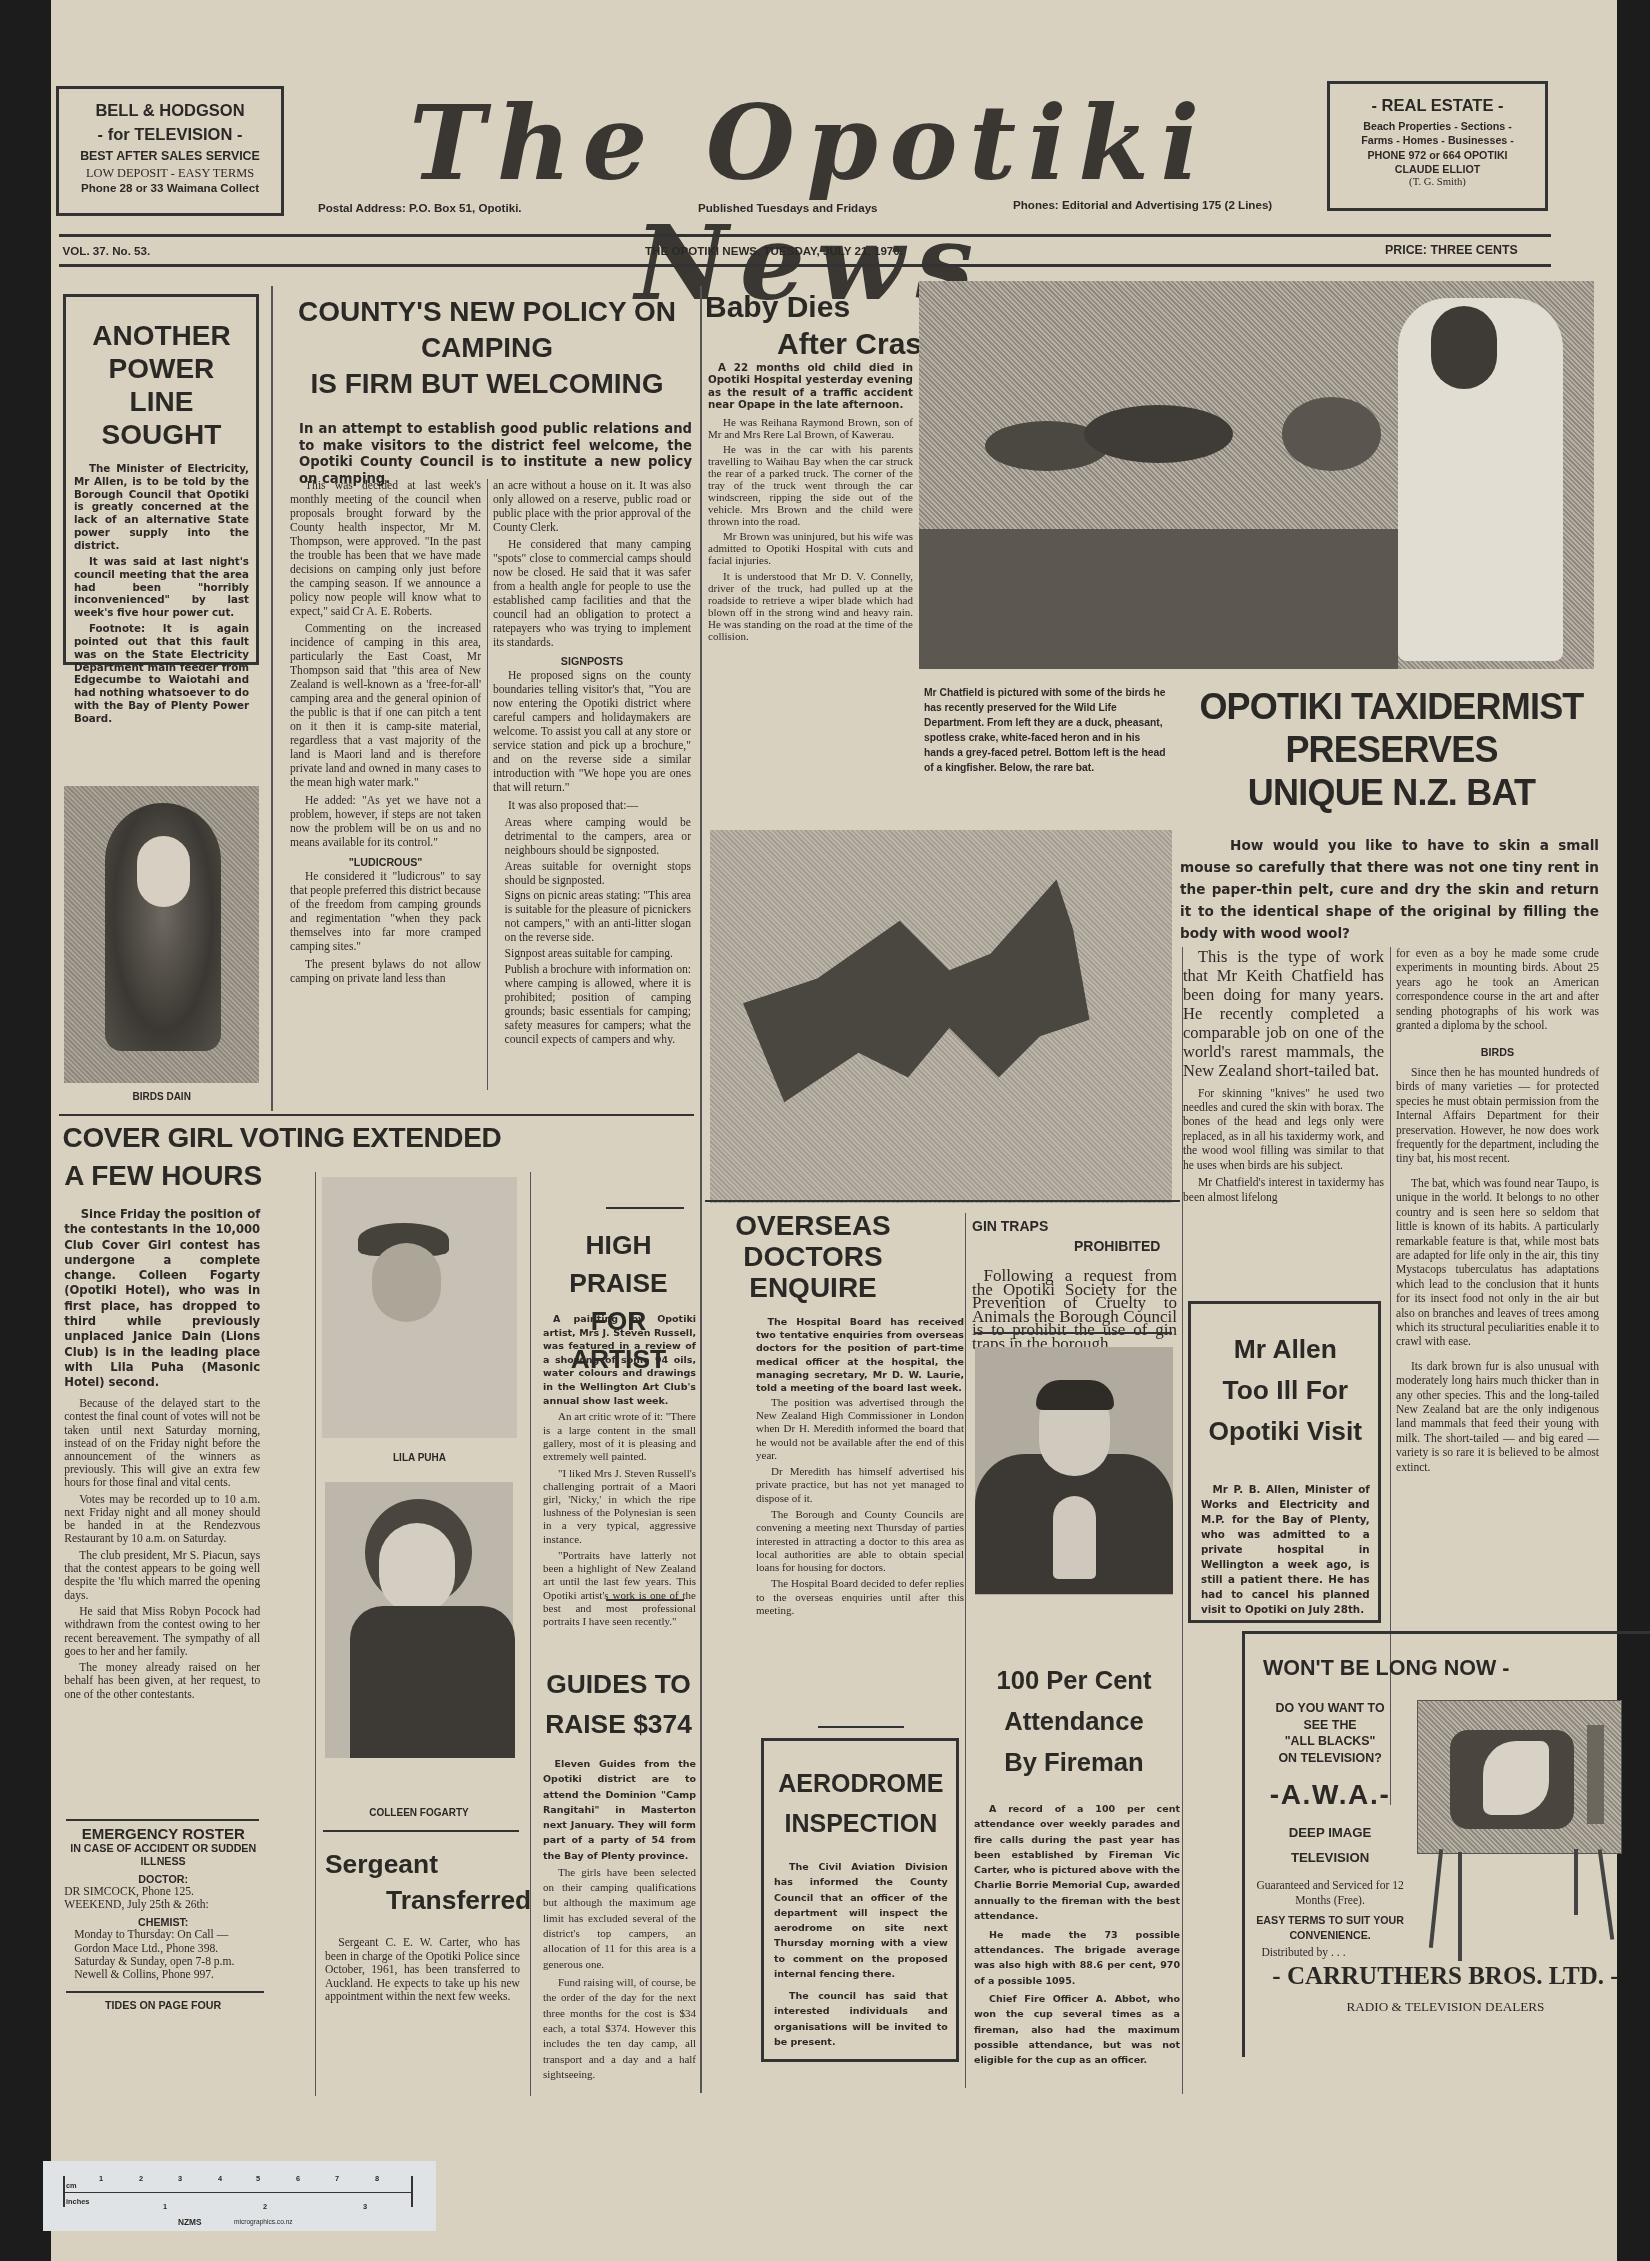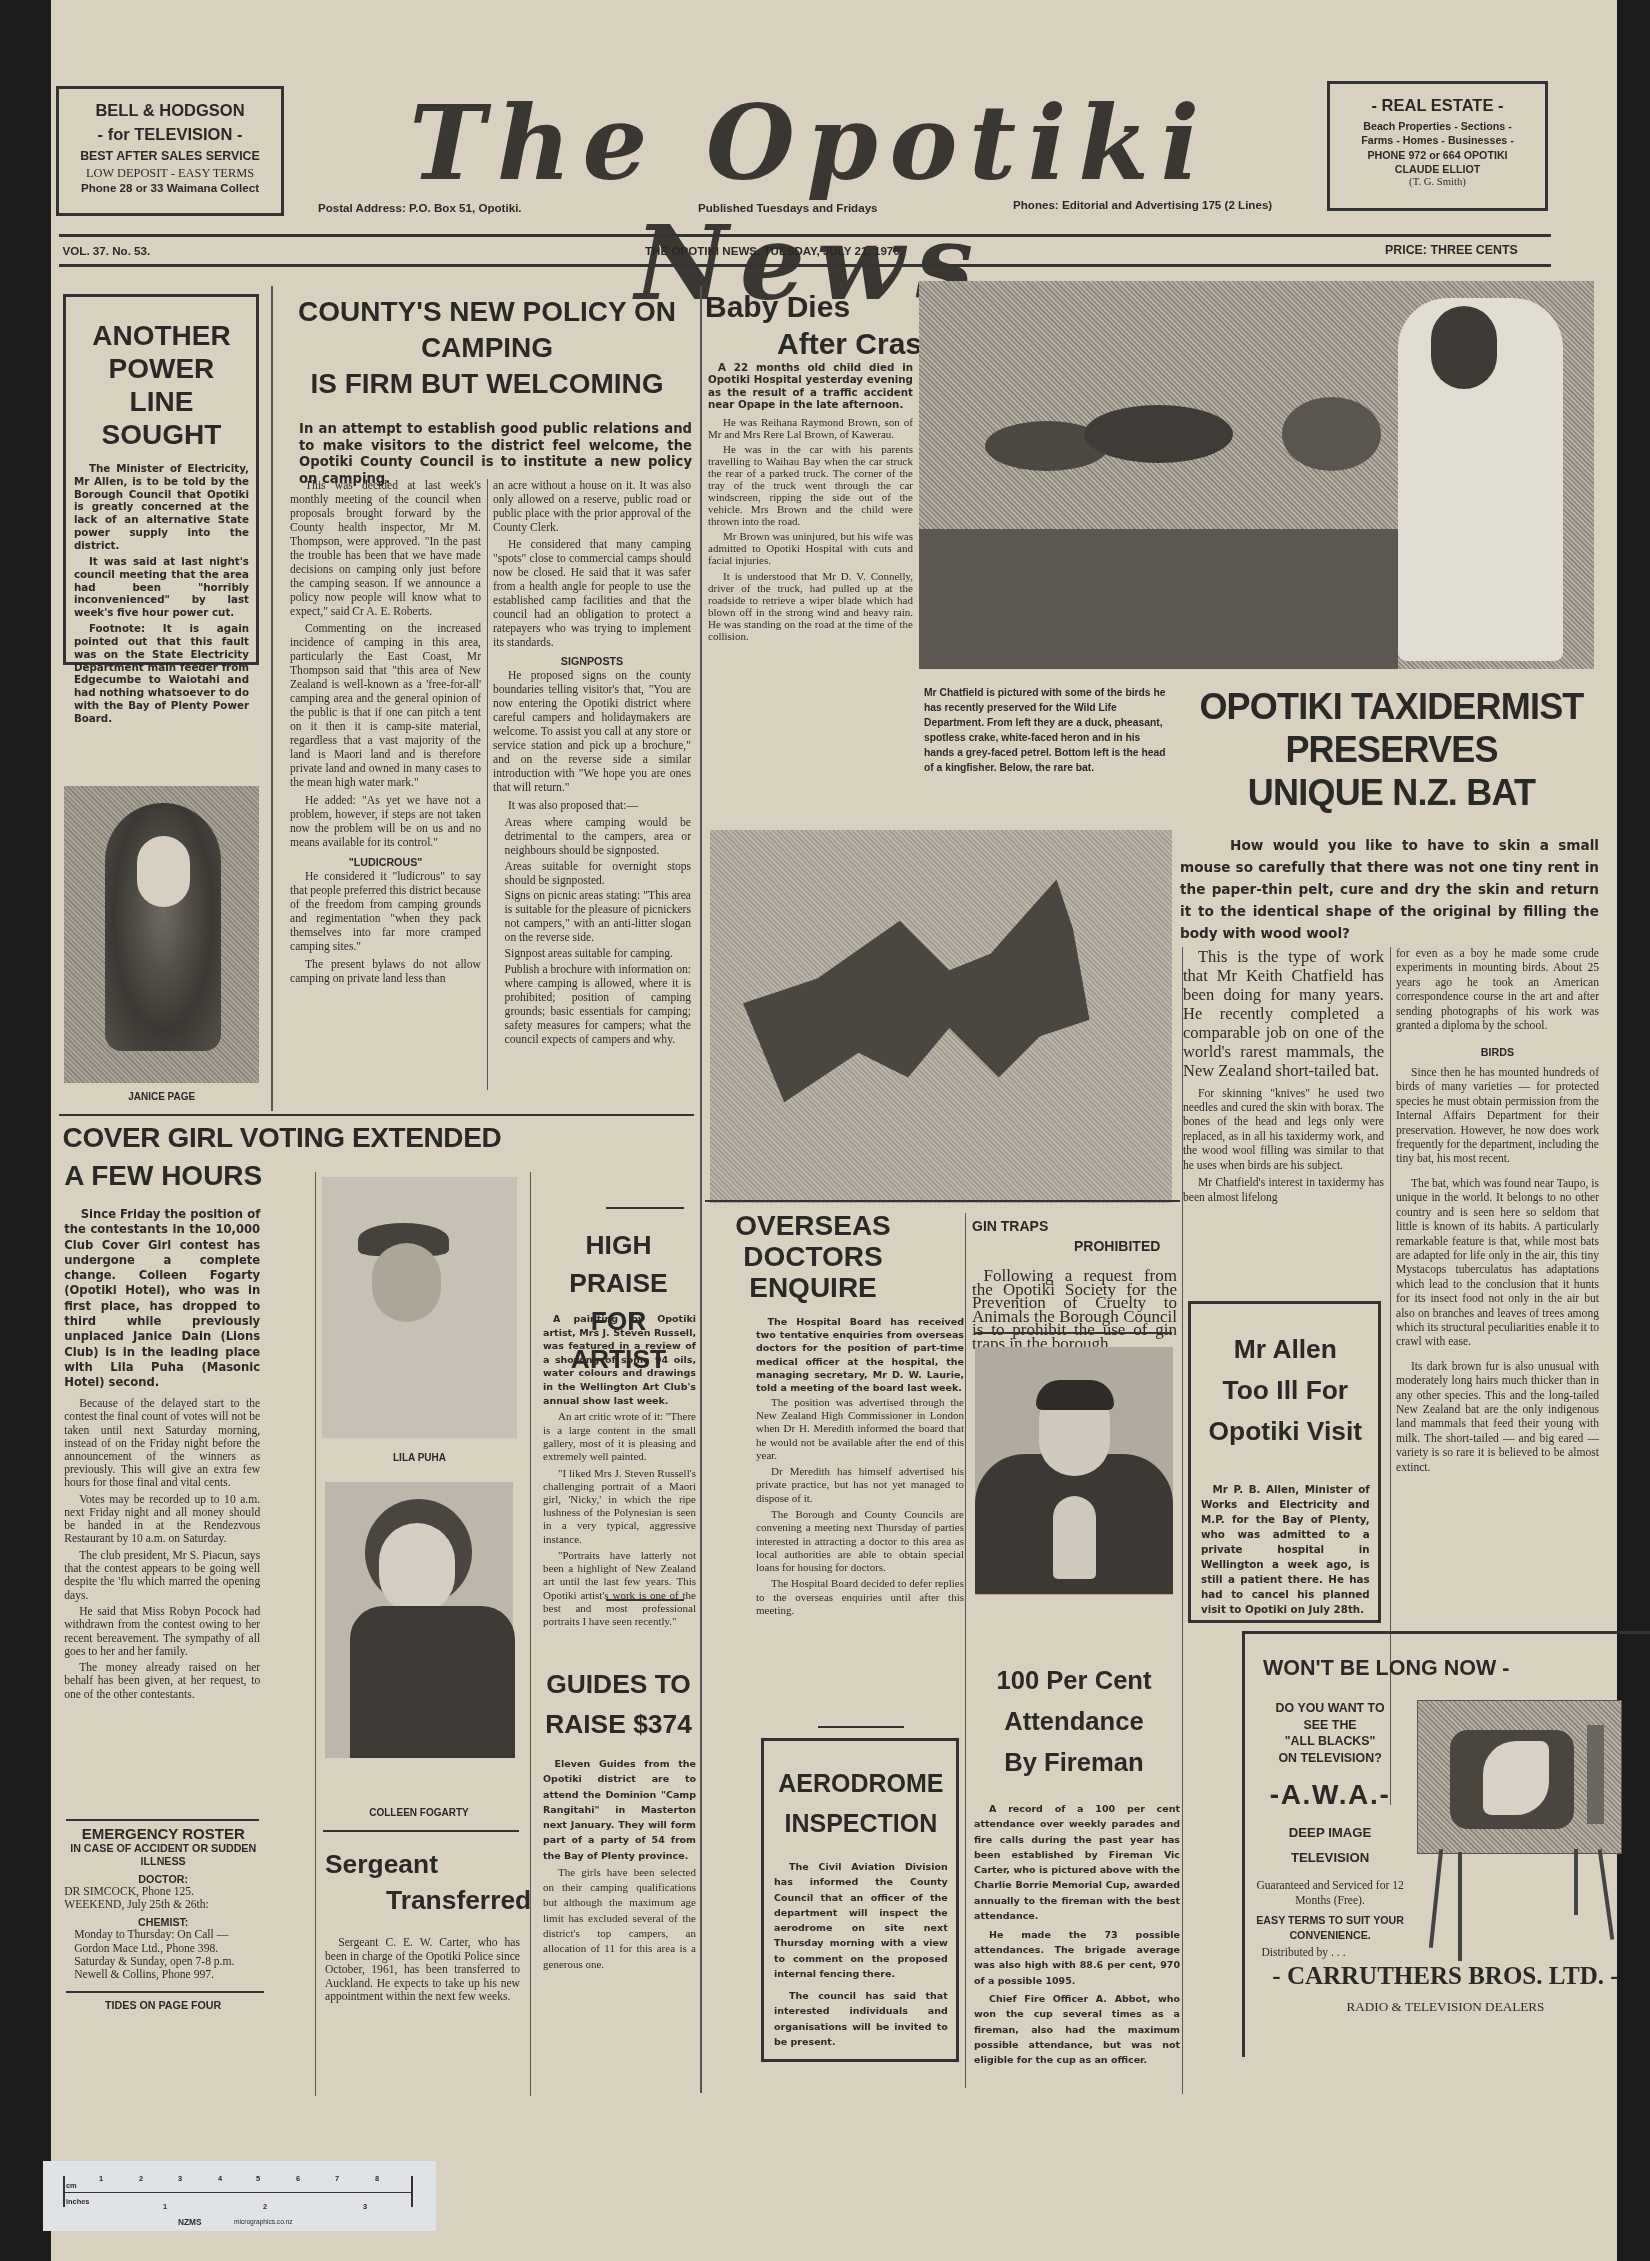--- a/index.html
+++ b/index.html
@@ -58,21 +58,21 @@
       <p>The Minister of Electricity, Mr Allen, is to be told by the Borough Council that Opotiki is greatly concerned at the lack of an alternative State power supply into the district.</p>
       <p>It was said at last night's council meeting that the area had been "horribly inconvenienced" by last week's five hour power cut.</p>
       <p>Footnote: It is again pointed out that this fault was on the State Electricity Department main feeder from Edgecumbe to Waiotahi and had nothing whatsoever to do with the Bay of Plenty Power Board.</p>
     </div>
   </div>
 
   <div class="abs photo" style="left:13.2px;top:786px;width:195px;height:297px;">
     <div class="abs dark" style="left:41px;top:16.5px;width:116px;height:248px;border-radius:58px 58px 16.5px 16.5px;"></div>
     <div class="abs" style="left:73px;top:50px;width:53px;height:71px;border-radius:26.4px;background:#d7d0c2;"></div>
   </div>
-  <div class="abs sans bold center" style="left:13.2px;top:1091px;width:195px;font-size:10px;">JANICE PAGE</div>
+  <div class="abs sans bold center" style="left:13.2px;top:1091px;width:195px;font-size:10px;">BIRDS DAIN</div>
 
   <div class="vrule" style="left:220px;top:286px;height:825px;"></div>
 
   <div class="abs center sans bold" style="left:238px;top:294px;width:396px;font-size:28px;line-height:36px;">
     <div>COUNTY'S NEW POLICY ON</div>
     <div>CAMPING</div>
     <div>IS FIRM BUT WELCOMING</div>
   </div>
   <div class="abs lead" style="left:248px;top:421px;width:393px;font-size:13.2px;line-height:16.5px;">In an attempt to establish good public relations and to make visitors to the district feel welcome, the Opotiki County Council is to institute a new policy on camping.</div>
 
@@ -223,20 +223,21 @@
 
   <div class="rule" style="left:555px;top:1599px;width:78px;height:1.7px;"></div>
   <div class="abs center sans bold" style="left:489px;top:1664px;width:157px;font-size:26.4px;line-height:40px;">
     <div>GUIDES TO</div>
     <div>RAISE $374</div>
   </div>
   <div class="abs" style="left:492px;top:1756px;width:153px;">
     <div class="lead" style="font-size:9.5px;line-height:15.3px;text-indent:11.6px;">Eleven Guides from the Opotiki district are to attend the Dominion "Camp Rangitahi" in Masterton next January. They will form part of a party of 54 from the Bay of Plenty province.</div>
     <div class="body" style="font-size:11px;line-height:15.3px;margin-top:1.7px;">
       <p>The girls have been selected on their camping qualifications but although the maximum age limit has excluded several of the district's top campers, an allocation of 11 for this area is a generous one.</p>
+      <p>Fund raising will, of course, be the order of the day for the next three months for the cost is $34 each, a total $374. However this includes the ten day camp, all transport and a day and a half sightseeing.</p>
     </div>
   </div>
 
   <div class="rule" style="left:654px;top:1200px;width:475px;height:1.7px;"></div>
   <div class="abs center sans bold" style="left:659px;top:1210px;width:206px;font-size:28px;line-height:31px;">
     <div>OVERSEAS</div>
     <div>DOCTORS</div>
     <div>ENQUIRE</div>
   </div>
   <div class="abs" style="left:705px;top:1315px;width:208px;">

